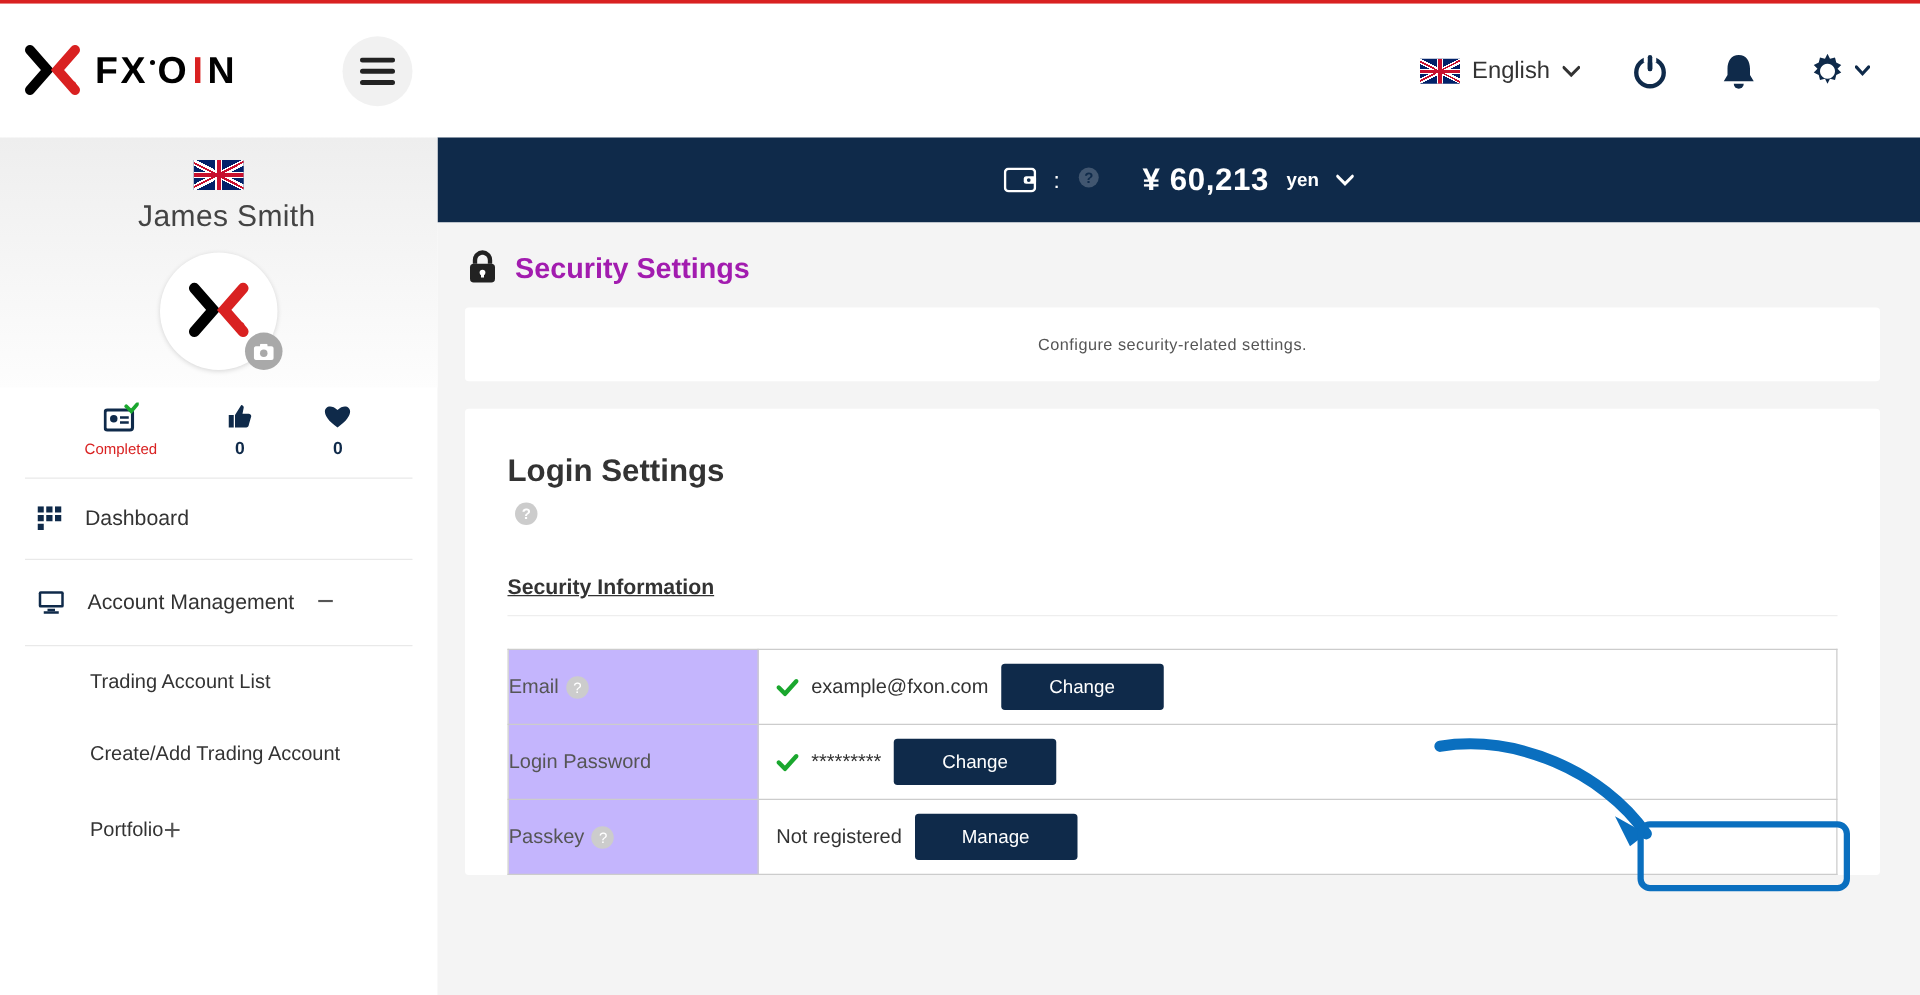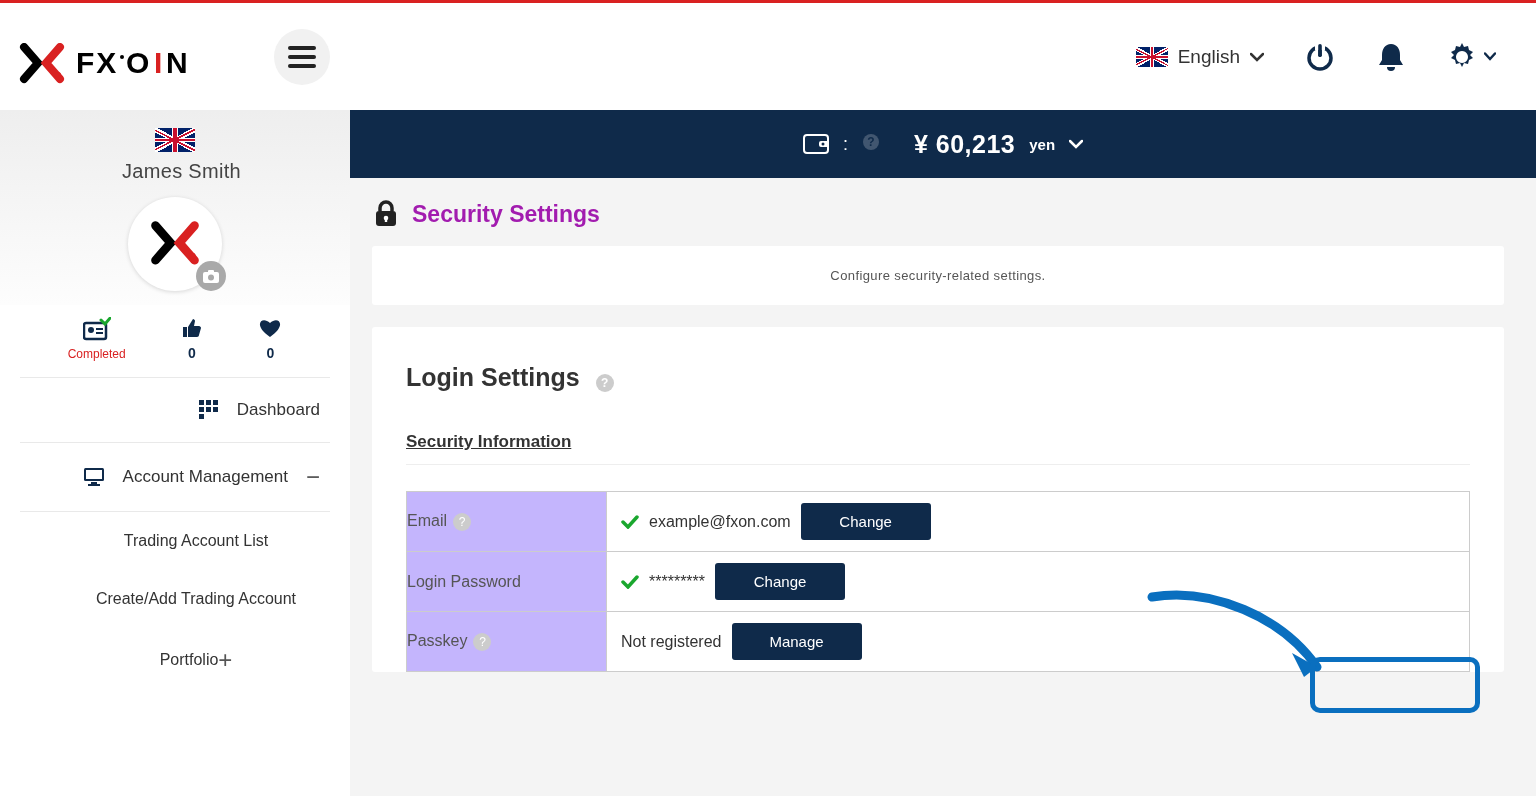--- a/index.html
+++ b/index.html
@@ -14,63 +14,63 @@
     --blue:#0a6fbf;
   }
   *{box-sizing:border-box;}
   html,body{margin:0;padding:0;font-family:Arial,Helvetica,sans-serif;color:var(--text);background:#fff;}
   body{width:1536px;height:796px;overflow:hidden;position:relative;}
 
   .topbar-redline{height:3px;background:var(--red);width:100%;}
 
   
   .header{height:107px;display:flex;align-items:center;padding:0 40px 0 18px;justify-content:space-between;background:#fff;}
-  .header-left{display:flex;align-items:flex-end;gap:28px;}
+  .header-left{display:flex;align-items:center;gap:28px;}
   .logo{display:flex;align-items:center;gap:10px;}
   .hamburger-btn{width:56px;height:56px;border-radius:50%;background:#f1f1f1;display:flex;align-items:center;justify-content:center;cursor:pointer;}
   .header-right{display:flex;align-items:center;gap:40px;}
   .lang{display:flex;align-items:center;gap:10px;font-size:19px;color:#333;cursor:pointer;}
   .hicon{color:var(--navy);cursor:pointer;display:flex;align-items:center;}
   .gear-wrap{display:flex;align-items:center;gap:6px;}
 
   
   .content{display:flex;height:calc(796px - 110px);}
   .sidebar{width:350px;background:#fff;flex-shrink:0;}
   .profile{background:linear-gradient(#eeeeee,#fdfdfd);text-align:center;padding:18px 0 14px;position:relative;}
   .profile-flag{display:flex;justify-content:center;margin-bottom:8px;}
-  .profile-name{font-size:20px;color:#444;letter-spacing:0.3px;margin-bottom:14px;padding-left:13px;}
+  .profile-name{font-size:24px;color:#444;letter-spacing:0.3px;margin-bottom:14px;padding-left:13px;}
   .avatar-wrap{position:relative;display:inline-block;}
   .avatar{width:94px;height:94px;border-radius:50%;background:#fff;display:flex;align-items:center;justify-content:center;box-shadow:0 1px 4px rgba(0,0,0,0.15);margin:0 auto;}
   .avatar-cam{position:absolute;right:-4px;bottom:0;width:30px;height:30px;border-radius:50%;background:#a9a9a9;display:flex;align-items:center;justify-content:center;}
 
   .stats{display:flex;justify-content:space-around;padding:12px 20px 16px;border-bottom:1px solid #e9e9e9;margin:0 20px;}
   .stat{display:flex;flex-direction:column;align-items:center;gap:6px;}
   .stat svg{color:var(--navy);}
   .stat-label{font-size:12px;font-weight:400;color:var(--red);}
   .stat-val{font-size:14px;font-weight:700;color:var(--navy);}
 
   .nav{padding:0 20px;}
-  .nav-item{display:flex;align-items:center;gap:18px;padding:22px 10px;border-bottom:1px solid #e9e9e9;font-size:17px;color:#333;cursor:pointer;justify-content:flex-end;}
+  .nav-item{display:flex;align-items:center;gap:18px;padding:22px 10px;border-bottom:1px solid #e9e9e9;font-size:17px;color:#333;cursor:pointer;justify-content:flex-start;}
   .nav-item .ni-left{display:flex;align-items:center;gap:18px;}
-  .nav-sub{padding:20px 10px 20px 52px;font-size:16px;color:#333;cursor:pointer;display:flex;justify-content:center;align-items:center;}
+  .nav-sub{padding:20px 10px 20px 52px;font-size:16px;color:#333;cursor:pointer;display:flex;justify-content:flex-start;align-items:center;}
   .plusminus{font-size:24px;color:#555;font-weight:300;line-height:1;}
 
   
   .main{flex:1;display:flex;flex-direction:column;background:#fff;}
   .balance-bar{height:68px;background:var(--navy);color:#fff;display:flex;align-items:center;justify-content:center;gap:14px;font-size:18px;}
   .balance-bar .amt{font-size:25px;font-weight:700;letter-spacing:0.5px;}
   .balance-bar .cur{font-size:15px;font-weight:700;}
   .balance-bar .q{opacity:0.6;font-size:17px;}
 
   .page{padding:22px 32px 0 22px;background:var(--bg);flex:1;overflow:hidden;}
   .page-title{display:flex;align-items:center;gap:14px;font-size:23px;font-weight:700;color:#a21caf;padding:0 0 18px 2px;}
   .info-banner{background:#fff;border-radius:3px;padding:22px;text-align:center;color:#555;font-size:13px;letter-spacing:0.4px;}
 
   .card{background:#fff;border-radius:3px;margin-top:22px;padding:36px 34px 0;position:relative;}
-  .card h2{margin:0;font-size:25px;font-weight:700;color:#333;display:flex;align-items:flex-end;gap:10px;}
+  .card h2{margin:0;font-size:25px;font-weight:700;color:#333;display:flex;align-items:flex-start;gap:10px;flex-direction:column;}
   .card .sub{font-size:17px;font-weight:700;color:#333;margin-top:40px;padding-bottom:12px;border-bottom:1px solid #eee;text-decoration:underline;}
 
   .tbl{width:100%;border-collapse:collapse;border:1px solid #ccc;margin-top:26px;}
   .tbl td{border:1px solid #ccc;padding:0;height:60px;vertical-align:middle;}
   .tbl td.lab{width:200px;background:#c4b5fd;padding-left:0;color:#555;font-size:16px;}
   .tbl td.val{padding:0 14px;}
   .val-inner{display:flex;align-items:center;gap:10px;height:100%;}
   .val-left{display:flex;align-items:center;gap:10px;font-size:16px;color:#333;}
   .btn{background:var(--navy);color:#fff;border:none;padding:10px 34px;font-size:15px;border-radius:3px;cursor:pointer;min-width:130px;}
   .qmark{display:inline-flex;width:18px;height:18px;border-radius:50%;background:#ccc;color:#fff;font-size:12px;align-items:center;justify-content:center;margin-left:6px;}

